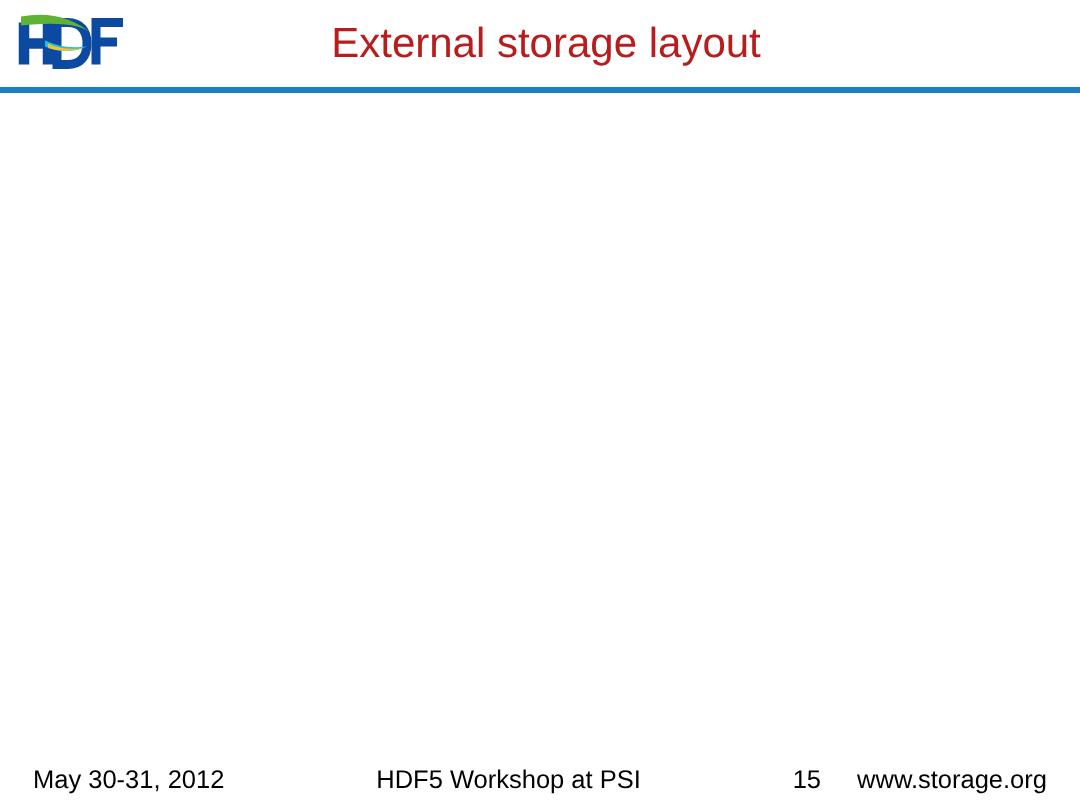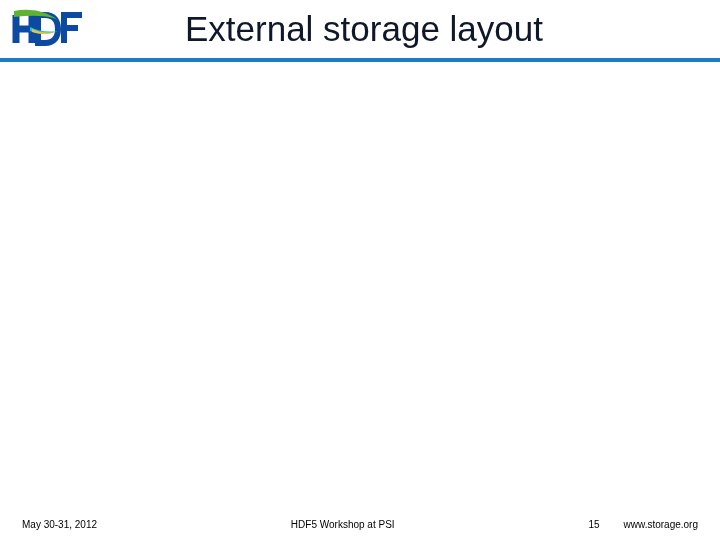--- a/index.html
+++ b/index.html
@@ -19,22 +19,22 @@
   }
   .logo {
     width: 78px;
     height: 40px;
     margin-right: 20px;
     flex-shrink: 0;
   }
   .title {
     flex: 1;
     text-align: center;
-    font-size: 35px;
-    color: #0f172a;
+    font-size: 28px;
+    color: #b91c1c;
     font-weight: 400;
     padding-right: 90px;
   }
   .rule {
     height: 4px;
     background: #1a7fc0;
     width: 100%;
   }
   .content {
     padding: 24px 28px 0 28px;
@@ -57,21 +57,21 @@
     top: 0;
     font-size: 24px;
   }
   .footer {
     position: absolute;
     left: 0;
     right: 0;
     bottom: 10px;
     display: flex;
     align-items: center;
-    font-size: 10px;
+    font-size: 17px;
     color: #000;
     padding: 0 22px;
   }
   .footer .date { flex: 0 0 auto; }
   .footer .center { flex: 1; text-align: center; }
   .footer .num { flex: 0 0 auto; margin-right: 24px; }
   .footer .url { flex: 0 0 auto; }
 </style>
 </head>
 <body>

